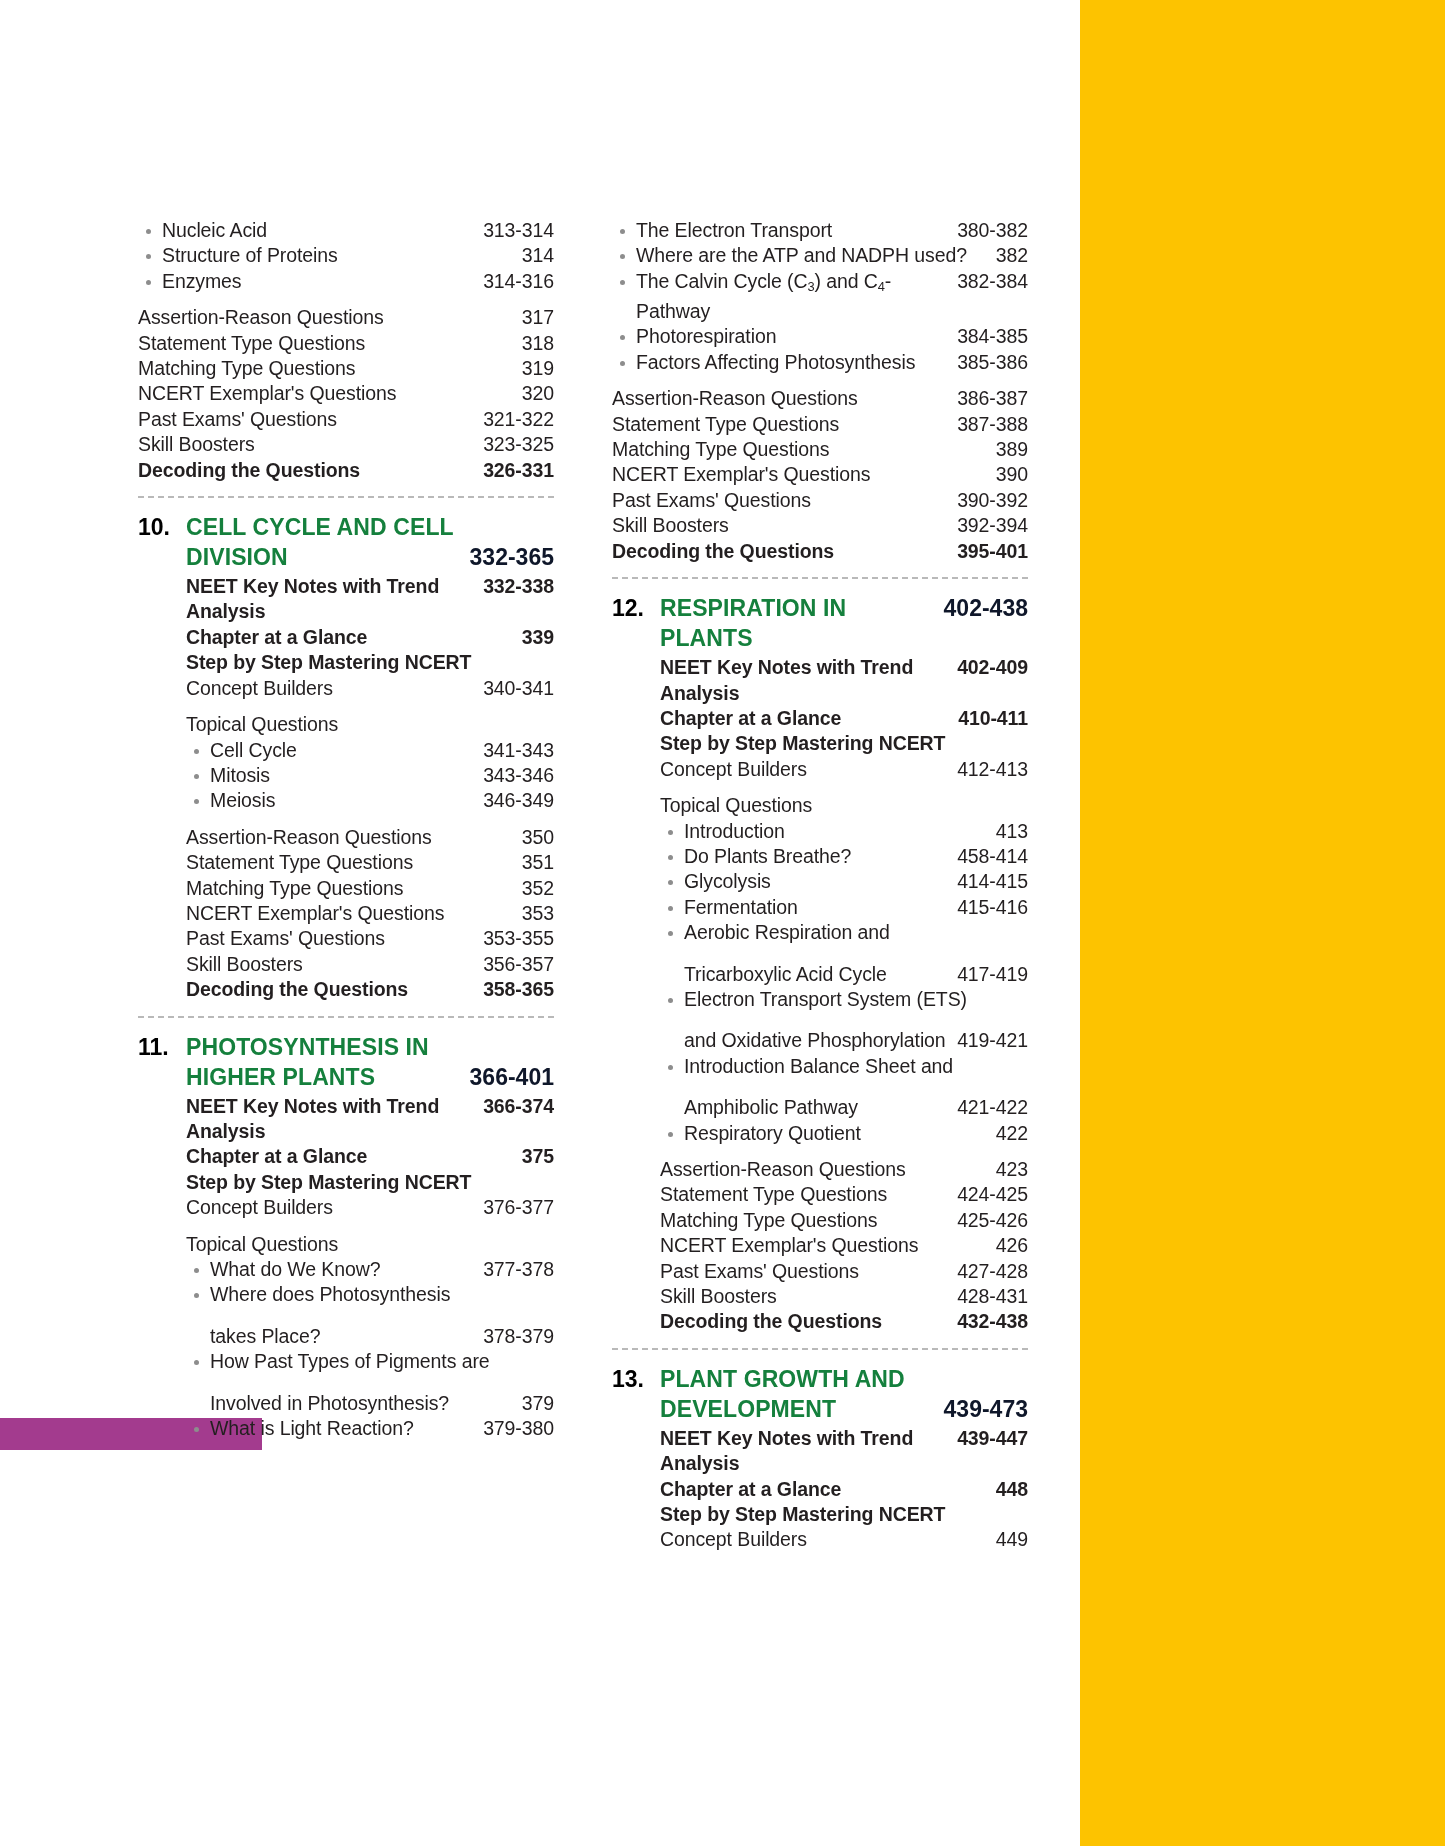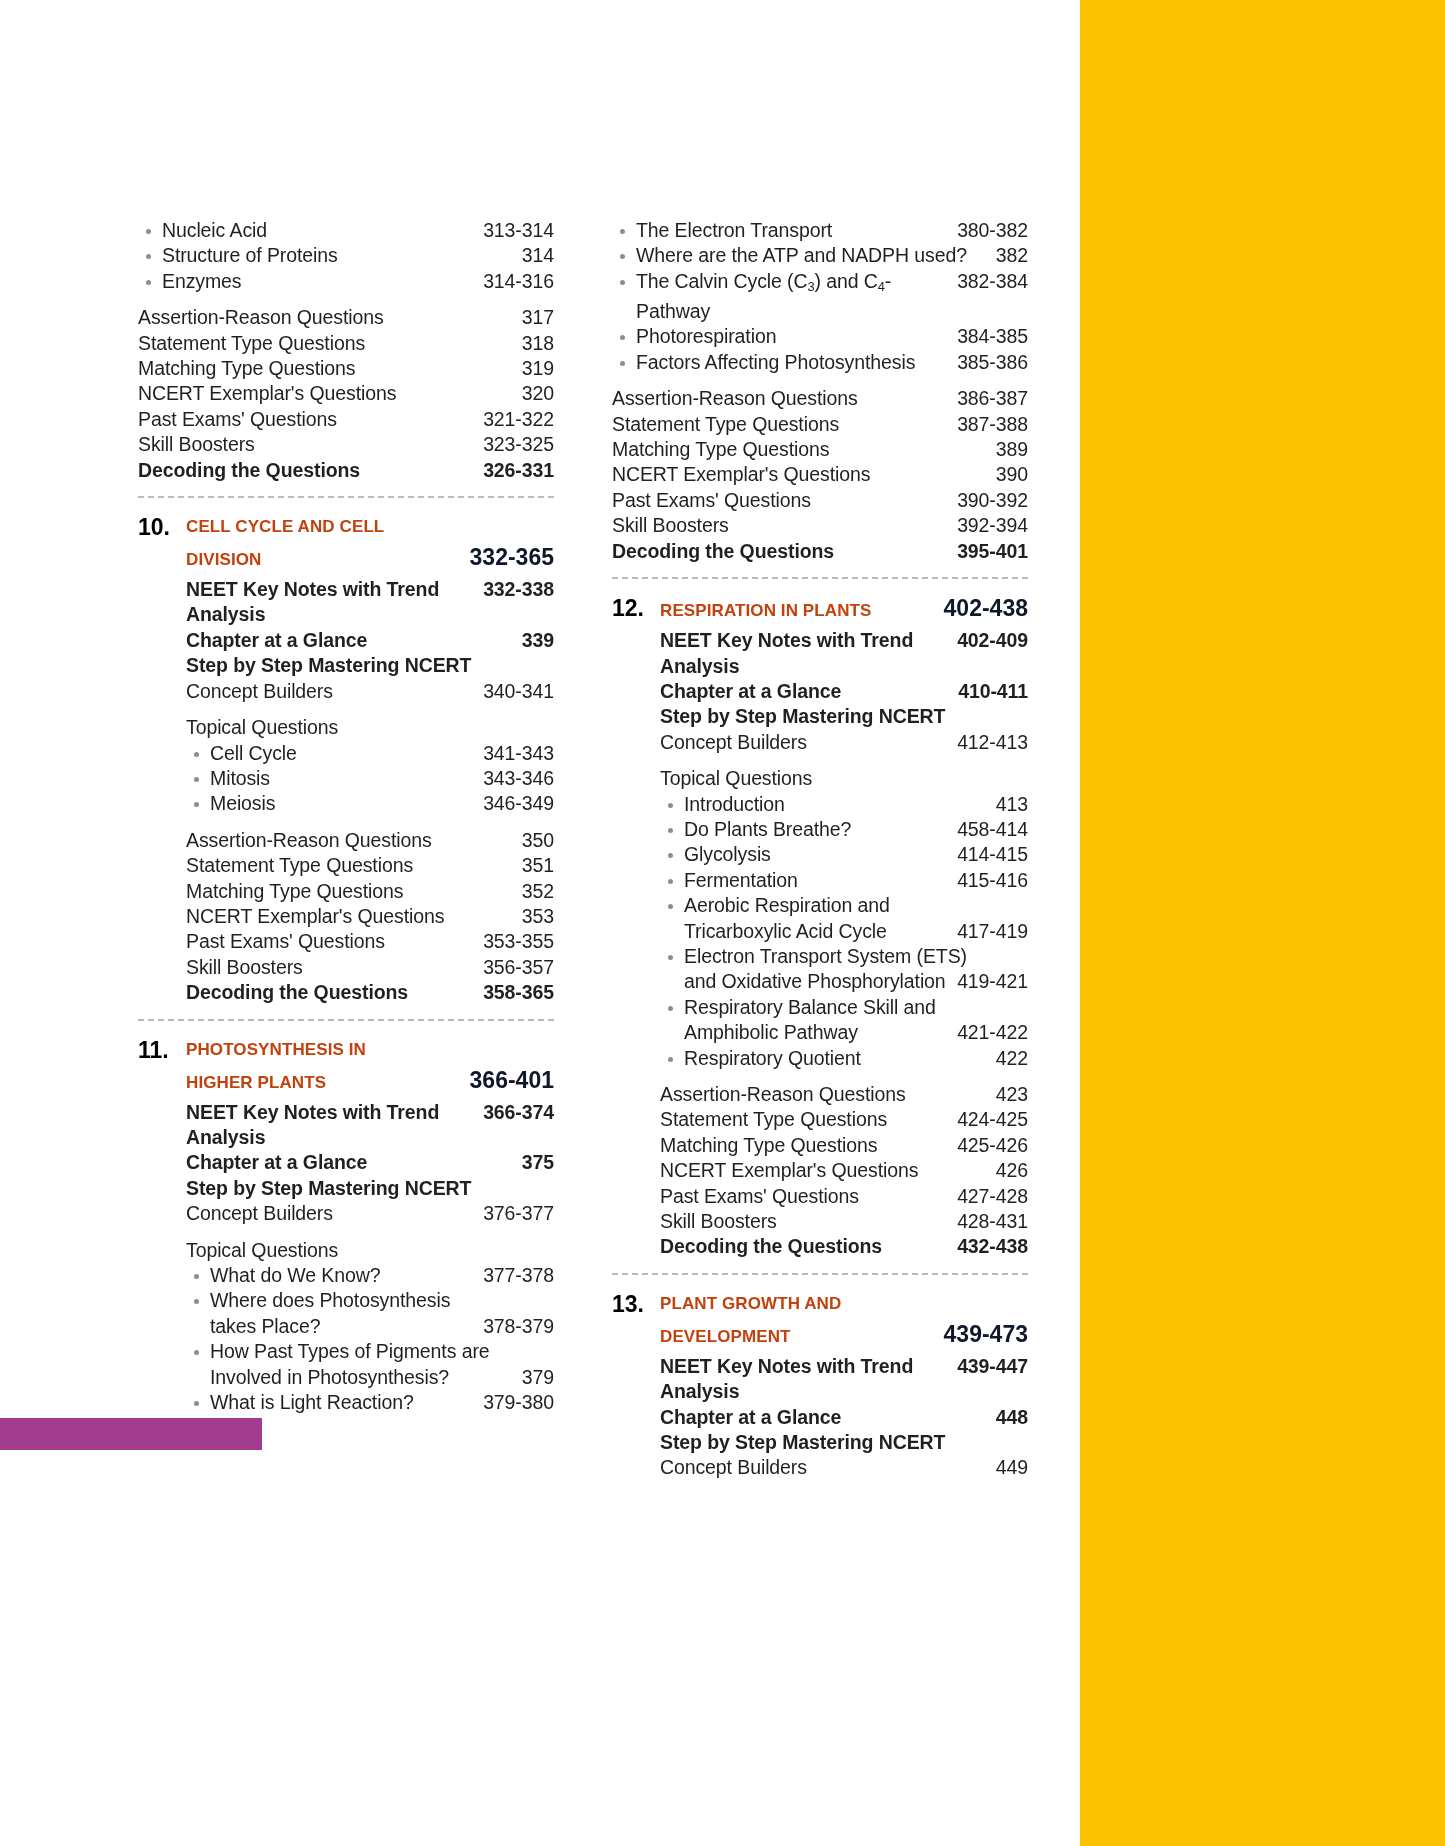--- a/index.html
+++ b/index.html
@@ -70,23 +70,23 @@
   .chapter .num{
     flex:0 0 48px;
     color:#000000;
     font-weight:bold;
     font-size:23px;
     line-height:30px;
     letter-spacing:0px;
   }
   .chapter .tbox{ flex:1 1 auto; }
   .chapter .title{
-    color:#c2410c;
+    color:#15803d;
     font-weight:bold;
-    font-size:17px;
+    font-size:23px;
     line-height:30px;
     letter-spacing:0.1px;
   }
   .chapter .titleline{
     display:flex; align-items:baseline;justify-content:space-between;
   }
   .chapter .titleline .t{ flex:1 1 auto; padding-right:10px;}
   .chapter .titleline .range{
     flex:0 0 auto;
     color:#0f172a;
@@ -96,21 +96,21 @@
     white-space:nowrap;
   }
   .chapter-body{ padding-left:48px; margin-top:2px; }
 
   .divider{
     border-top:2px dashed #b9b9b9;
     margin:13px 0 6px 0;
     height:0;
   }
   sub{ font-size:0.66em; vertical-align:-0.22em; }
-  .sub2{ padding-left:24px; }
+  .sub2{ padding-left:24px;margin-top:16px; }
 </style>
 </head>
 <body>
 
 <div class="page-white"></div>
 <div class="yellow-band"></div>
 <div class="magenta-bar"></div>
 
 <div class="content">
   <div class="cols">
@@ -463,21 +463,21 @@
               <span class="pg"></span>
             </div>
             <div class="row sub2">
               <span class="lbl">and Oxidative Phosphorylation</span>
               <span class="pg">419-421</span>
             </div>
           </div>
           <div>
             <div class="row bullet-row">
               <span class="dot"></span>
-              <span class="lbl">Respiratory Balance Skill and</span>
+              <span class="lbl">Introduction Balance Sheet and</span>
               <span class="pg"></span>
             </div>
             <div class="row sub2">
               <span class="lbl">Amphibolic Pathway</span>
               <span class="pg">421-422</span>
             </div>
           </div>
           <div>
             <div class="row bullet-row">
               <span class="dot"></span>

